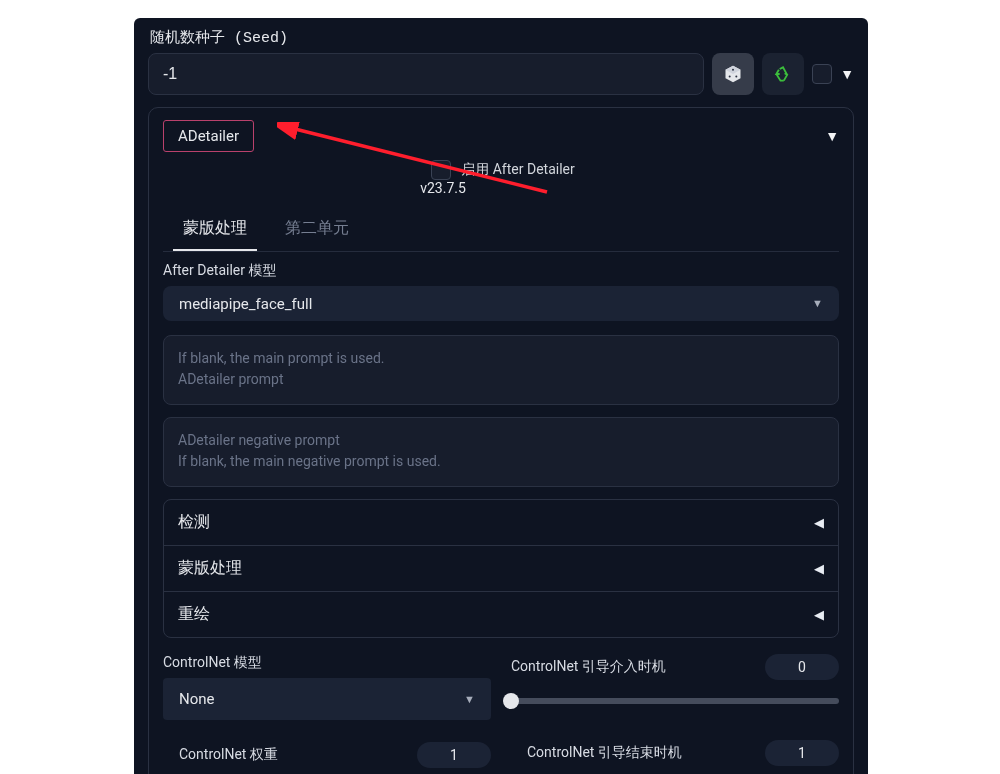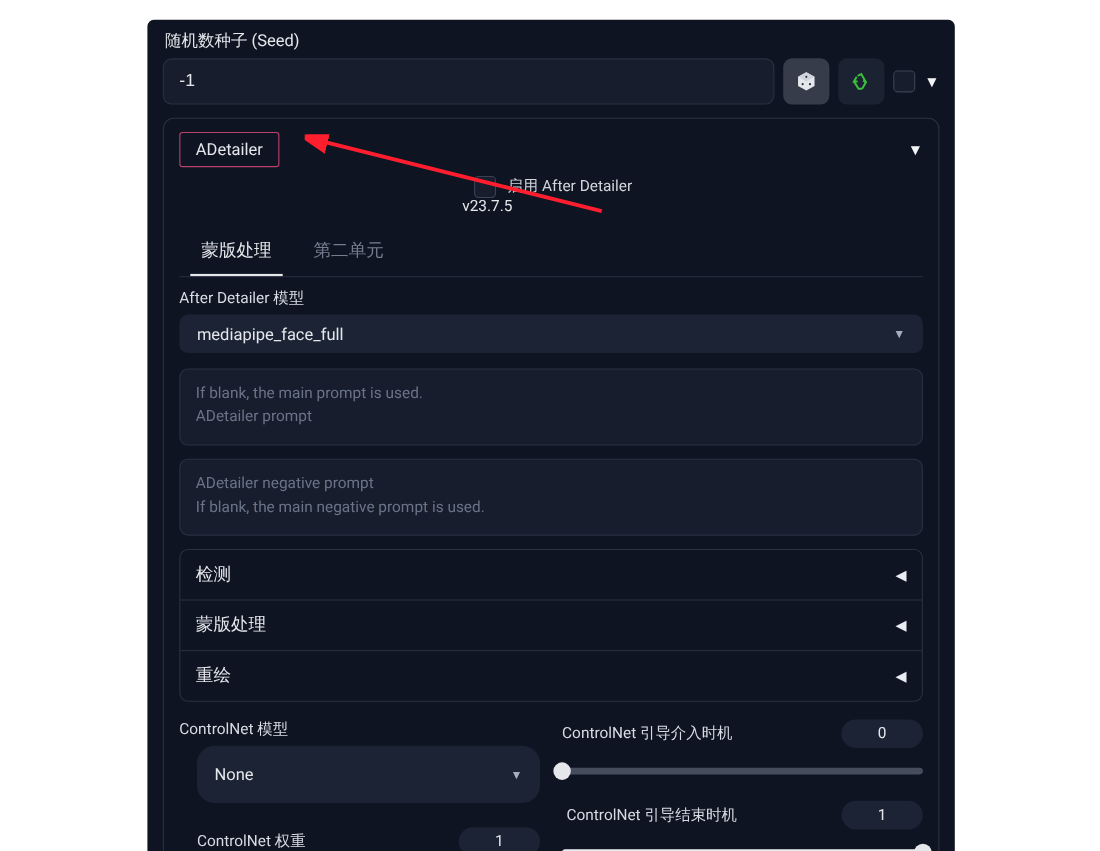--- a/index.html
+++ b/index.html
@@ -16,20 +16,21 @@
       width: 734px;
       background: #0e1422;
       border-radius: 6px;
       padding: 10px 14px 16px 14px;
     }
     .seed-label {
       color: #e5e7eb;
       font-size: 15px;
       margin-bottom: 6px;
       padding-left: 2px;
+      font-family: Liberation Mono, monospace;
     }
     .seed-row {
       display: flex;
       align-items: center;
       gap: 8px;
       margin-bottom: 12px;
     }
     .seed-input {
       flex: 1;
       height: 42px;
@@ -189,31 +190,30 @@
       background: #1b2335;
       border-radius: 13px;
       display: flex;
       align-items: center;
       justify-content: center;
       color: #e5e7eb;
       font-size: 14px;
       padding: 0 10px;
     }
     .select-sm {
-      height: 52px;
+      height: 42px;
       background: #1b2335;
-      border-radius: 16px;
+      border-radius: 4px;
       display: flex;
       align-items: center;
       justify-content: space-between;
       padding: 0 16px;
       color: #e5e7eb;
       font-size: 15px;
       cursor: pointer;
-      margin-left: 16px;
     }
     .slider-wrap { position: relative; height: 18px; margin-top: 6px; }
     .track {
       position: absolute;
       height: 6px;
       background: #454c5c;
       width: 100%;
       border-radius: 3px;
       top: 6px;
     }
@@ -345,21 +345,21 @@
         <div class="ctrl-label-row">
           <span class="field-label" style="margin:0">ControlNet 引导介入时机</span>
           <span class="pill">0</span>
         </div>
         <div class="slider-wrap">
           <div class="track"></div>
           <div class="fill" style="width:0%"></div>
           <div class="thumb" style="left:0%"></div>
         </div>
         <div class="ctrl-label-row" style="margin-top:18px;">
-          <span class="field-label" style="margin:4px">ControlNet 引导结束时机</span>
+          <span class="field-label" style="margin:16px">ControlNet 引导结束时机</span>
           <span class="pill">1</span>
         </div>
         <div class="slider-wrap">
           <div class="track"></div>
           <div class="fill" style="width:100%"></div>
           <div class="thumb" style="left:100%"></div>
         </div>
       </div>
     </div>
   </div>

